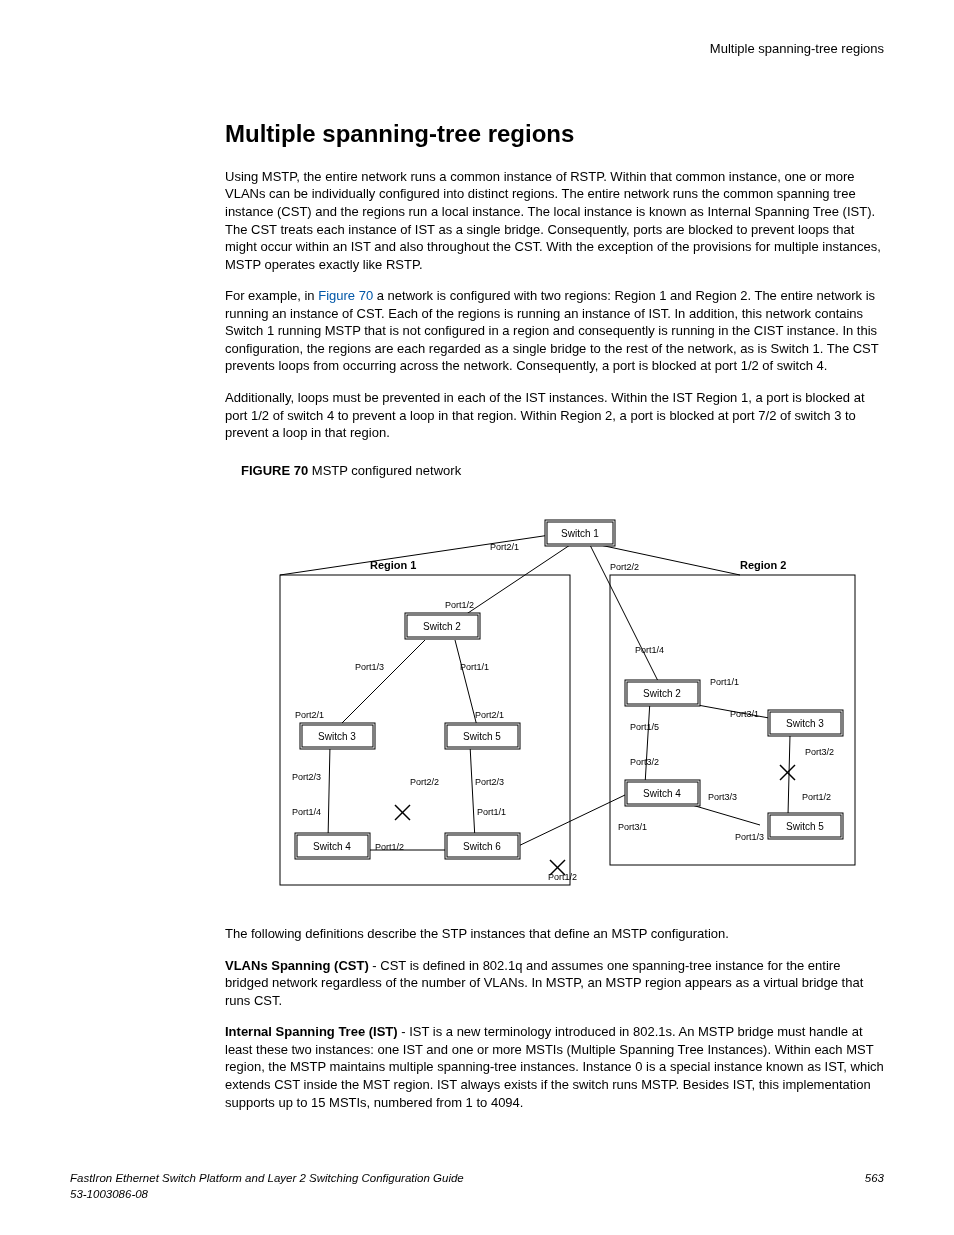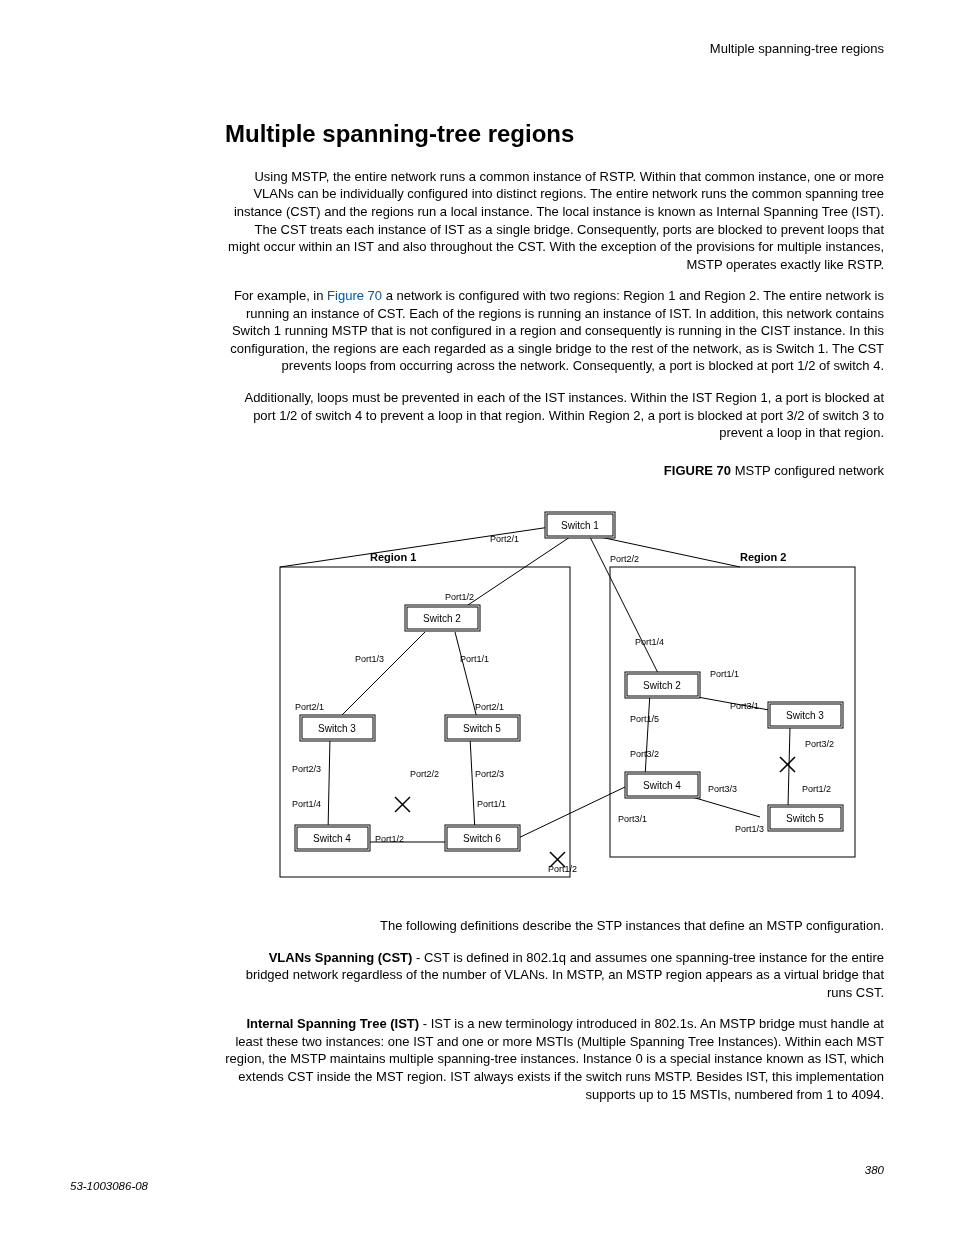--- a/index.html
+++ b/index.html
@@ -21,27 +21,27 @@
     margin-left: 155px;
   }
   h1 {
     font-family: Arial, Helvetica, sans-serif;
     font-weight: bold;
     font-size: 24px;
     margin: 0 0 18px 0;
   }
   p {
     margin: 0 0 14px 0;
-    text-align: right;
+    text-align: left;
   }
   .link {
     color: #0057a8;
   }
   .fig-caption {
-    margin: 20px 0 18px 0;
+    margin: 20px 0 26px 0;
     padding-left: 16px;
   }
   .fig-caption b { font-weight: bold; }
   .figure {
     width: 610px;
     height: 400px;
     margin: 0 auto 20px auto;
     position: relative;
   }
   .figure svg {
@@ -67,21 +67,21 @@
 <div class="main">
 
   <h1>Multiple spanning-tree regions</h1>
 
   <p>Using MSTP, the entire network runs a common instance of RSTP. Within that common instance, one or more VLANs can be individually configured into distinct regions. The entire network runs the common spanning tree instance (CST) and the regions run a local instance. The local instance is known as Internal Spanning Tree (IST). The CST treats each instance of IST as a single bridge. Consequently, ports are blocked to prevent loops that might occur within an IST and also throughout the CST. With the exception of the provisions for multiple instances, MSTP operates exactly like RSTP.</p>
 
   <p>
     <span>For example, in </span><span class="link">Figure 70</span><span> a network is configured with two regions: Region 1 and Region 2. The entire network is running an instance of CST. Each of the regions is running an instance of IST. In addition, this network contains Switch 1 running MSTP that is not configured in a region and consequently is running in the CIST instance. In this configuration, the regions are each regarded as a single bridge to the rest of the network, as is Switch 1. The CST prevents loops from occurring across the network. Consequently, a port is blocked at port 1/2 of switch 4.</span>
   </p>
 
-  <p>Additionally, loops must be prevented in each of the IST instances. Within the IST Region 1, a port is blocked at port 1/2 of switch 4 to prevent a loop in that region. Within Region 2, a port is blocked at port 3/2 of switch 3 to prevent a loop in that region.</p>
+  <p>Additionally, loops must be prevented in each of the IST instances. Within the IST Region 1, a port is blocked at port 1/2 of switch 4 to prevent a loop in that region. Within Region 2, a port is blocked at port 7/2 of switch 3 to prevent a loop in that region.</p>
 
   <p class="fig-caption">
     <b>FIGURE 70</b><span> MSTP configured network</span>
   </p>
 
   <div class="figure">
     <svg viewBox="0 0 610 400">
 
       <g stroke="#000" stroke-width="1" fill="none">
 
@@ -199,17 +199,17 @@
   </p>
 
   <p>
     <b>Internal Spanning Tree (IST)</b><span> - IST is a new terminology introduced in 802.1s. An MSTP bridge must handle at least these two instances: one IST and one or more MSTIs (Multiple Spanning Tree Instances). Within each MST region, the MSTP maintains multiple spanning-tree instances. Instance 0 is a special instance known as IST, which extends CST inside the MST region. IST always exists if the switch runs MSTP. Besides IST, this implementation supports up to 15 MSTIs, numbered from 1 to 4094.</span>
   </p>
 
 </div>
 
 <div class="footer">
   <div>
-    <br>
+    <span>FastIron Ethernet Switch Platform and Layer 2 Switching Configuration Guide</span><br>
     <span>53-1003086-08</span>
   </div>
-  <div class="footer-right">380</div>
+  <div class="footer-right">563</div>
 </div>
 
 </body></html>

